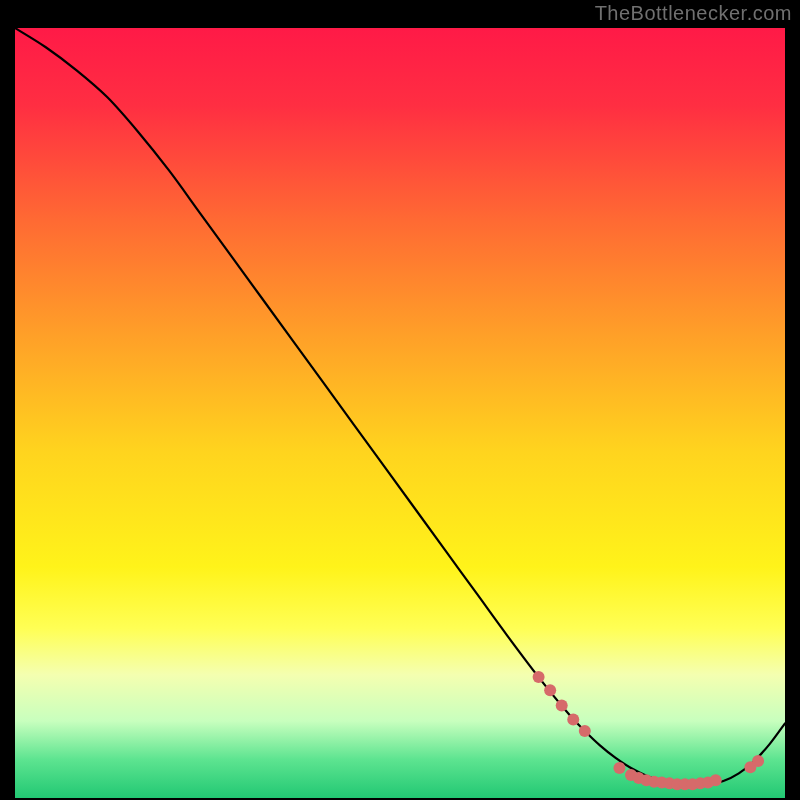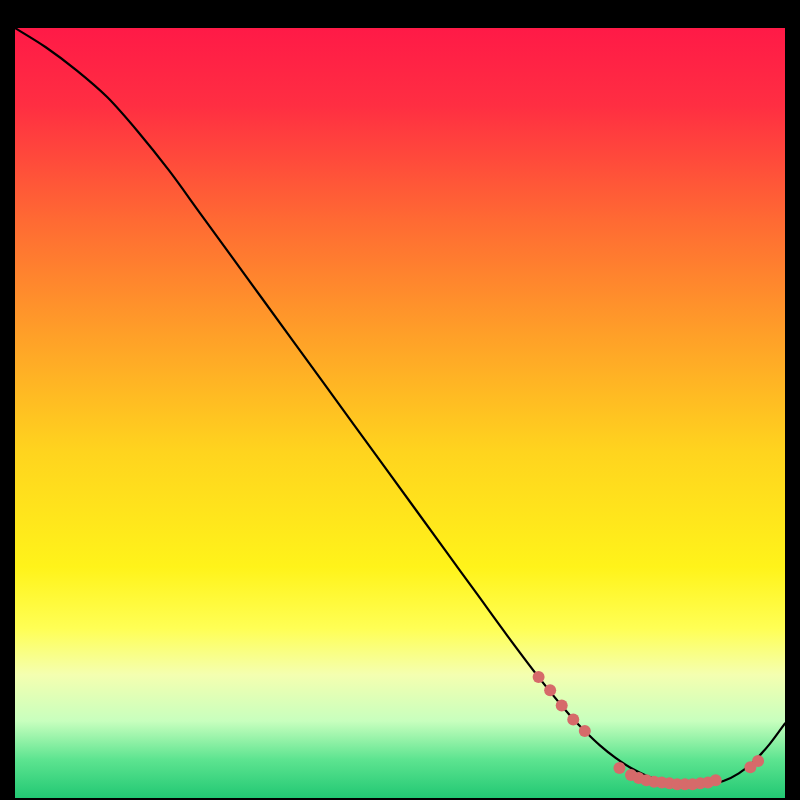--- a/index.html
+++ b/index.html
@@ -35,20 +35,21 @@
     height: 770px;
   }
   .plot svg {
     display: block;
   }
 </style>
 </head>
 <body>
 
 <div class="stage">
+  <div class="watermark">TheBottlenecker.com</div>
 
   <div class="plot">
     <svg id="chart-svg" width="770" height="770" viewBox="0 0 770 770">
       <defs>
         <linearGradient id="bg-grad" x1="0" y1="0" x2="0" y2="1">
             <stop offset="0%" stop-color="#ff1a47"></stop>
             <stop offset="10%" stop-color="#ff2e42"></stop>
             <stop offset="25%" stop-color="#ff6a33"></stop>
             <stop offset="40%" stop-color="#ffa028"></stop>
             <stop offset="55.00000000000001%" stop-color="#ffd41e"></stop>

